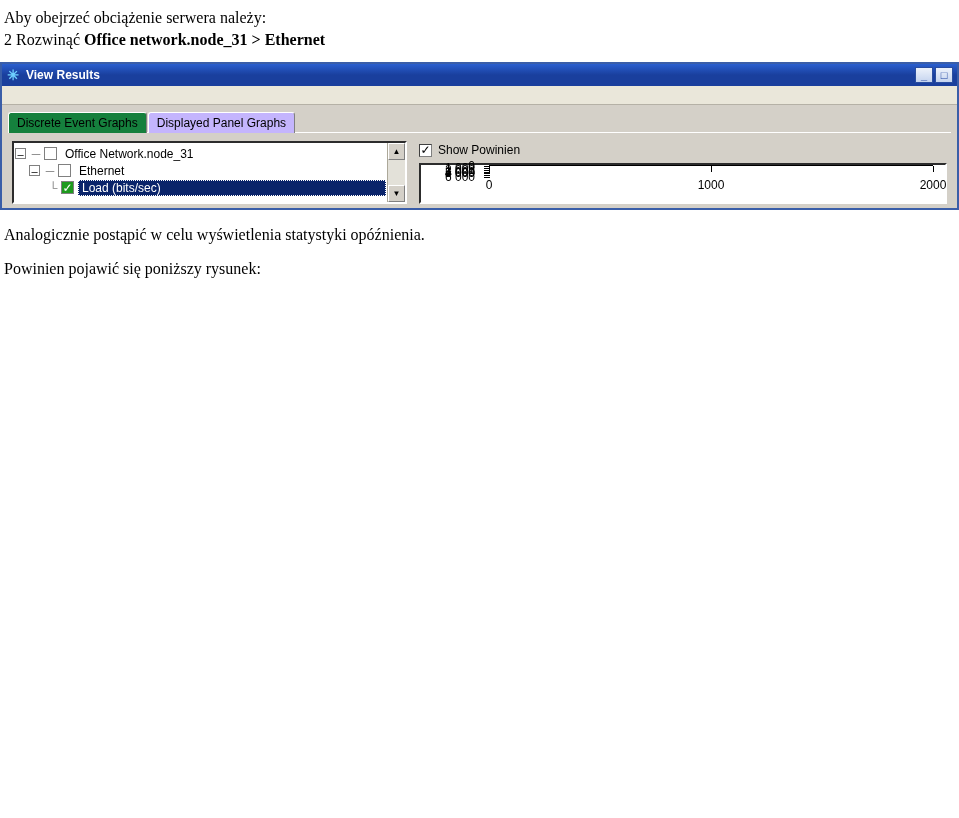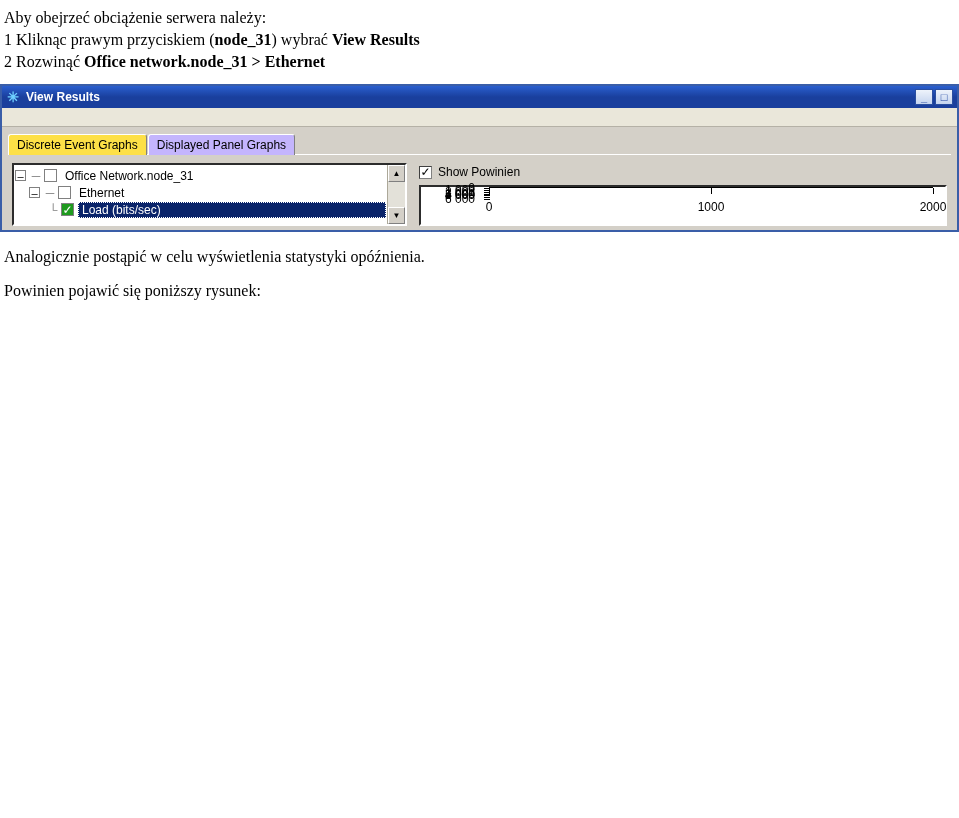--- a/index.html
+++ b/index.html
@@ -75,21 +75,21 @@
     border: 1px solid #808080;
     border-bottom: none;
     background: #d4d0c8;
     padding: 3px 8px;
     border-radius: 3px 3px 0 0;
     margin-right: 1px;
     position: relative;
     top: 1px;
   }
   .tab.active {
-    background: #fde047;
+    background: #15803d;
     border-color: #fff #808080 #d4d0c8 #fff;
     border-top: 1px solid #fff;
     border-left: 1px solid #fff;
     z-index: 2;
   }
   .tab.inactive {
     background: #c4b5fd;
     border-top-color: #fff;
     border-left-color: #fff;
   }
@@ -258,23 +258,20 @@
 
   
   .footer { padding: 0 12px 6px 4px; font-family:"Times New Roman",serif; font-size:16px; }
   .b { font-weight: bold; }
 </style>
 </head>
 <body>
 
 <div class="doc">
   <p>Aby obejrzeć obciążenie serwera należy:</p>
-  <p>
-    <span>1 Kliknąc prawym przyciskiem (</span><span class="b">node_31</span><span>) wybrać </span><span class="b">View Results</span>
-  </p>
   <p>
     <span>2 Rozwinąć </span><span class="b">Office network.node_31 &gt; Ethernet</span>
   </p>
 </div>
 
 <div class="appwin">
   <div class="titlebar">
     <span class="appicon">
         <span>✳</span>
       </span>

